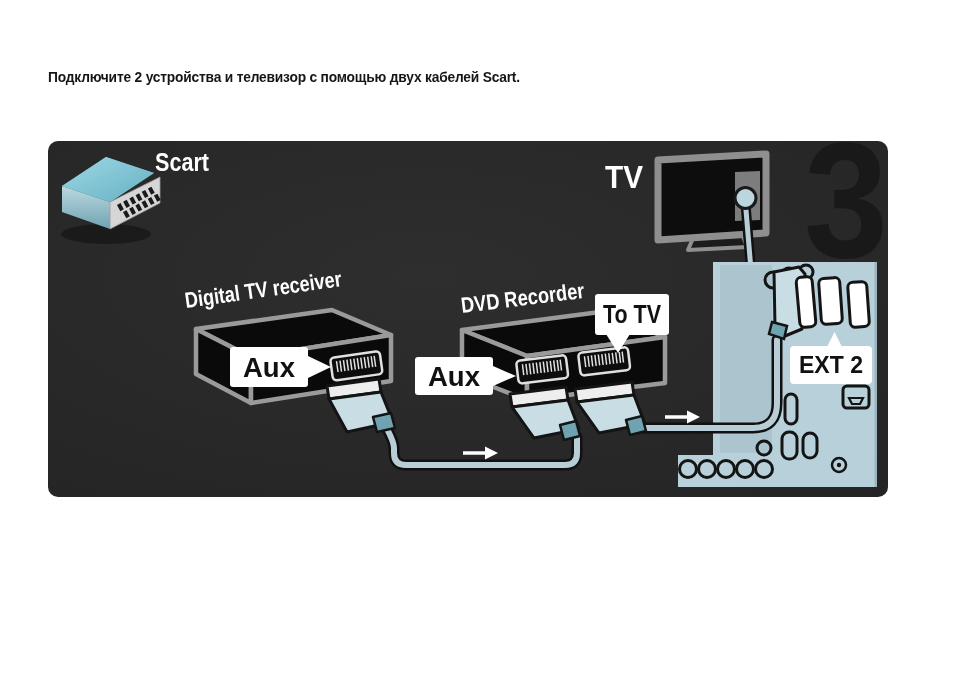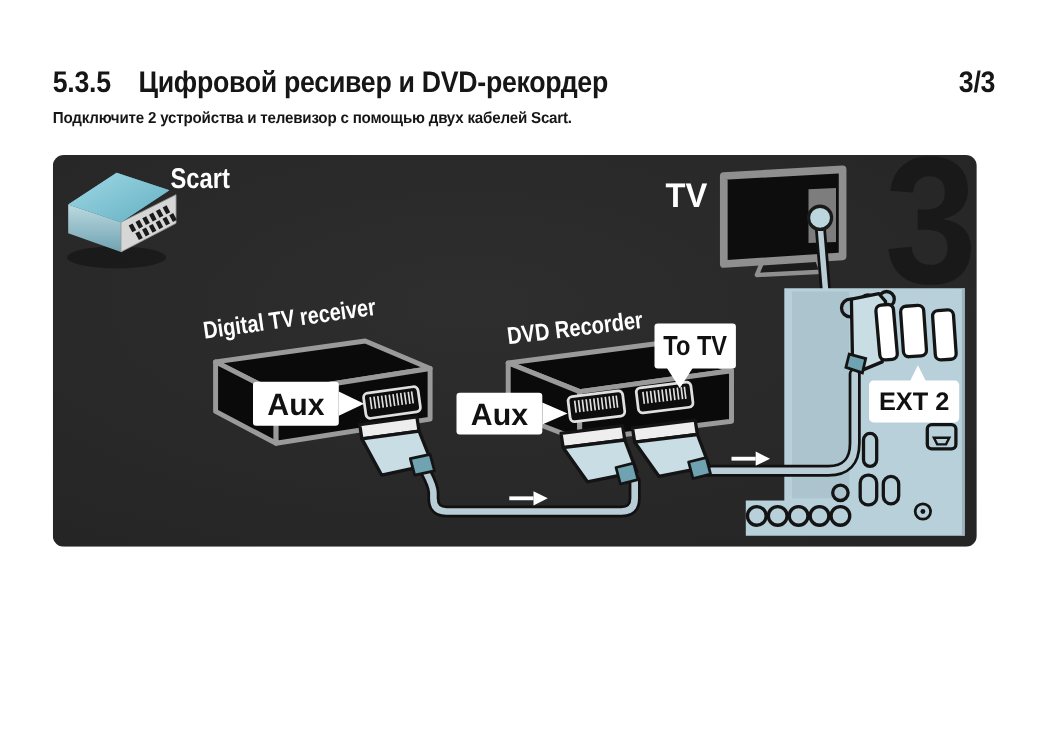--- a/index.html
+++ b/index.html
@@ -19,24 +19,20 @@
     letter-spacing:-0.2px; }
   .diagram { position:absolute; left:48px; top:141px; width:840px; height:356px; }
   svg text { font-family:"Liberation Sans","DejaVu Sans",sans-serif; font-weight:bold; }
 </style>
 </head>
 <body>
 
 <div class="page">
 
   <div class="header">
-    <div class="title-row">
-      <span class="title-left"><span class="section-number">5.3.5</span><span>Цифровой ресивер и DVD-рекордер</span></span>
-      <span class="page-indicator">3/3</span>
-    </div>
     <p class="subtitle">Подключите 2 устройства и телевизор с помощью двух кабелей Scart.</p>
   </div>
 
   <div class="diagram">
   <svg width="840" height="356" viewBox="0 0 840 356" xmlns="http://www.w3.org/2000/svg">
     <defs>
       <radialGradient id="bgGrad" cx="45%" cy="38%" r="85%">
         <stop offset="0%" stop-color="#2e2e2e"></stop>
         <stop offset="100%" stop-color="#242424"></stop>
       </radialGradient>

